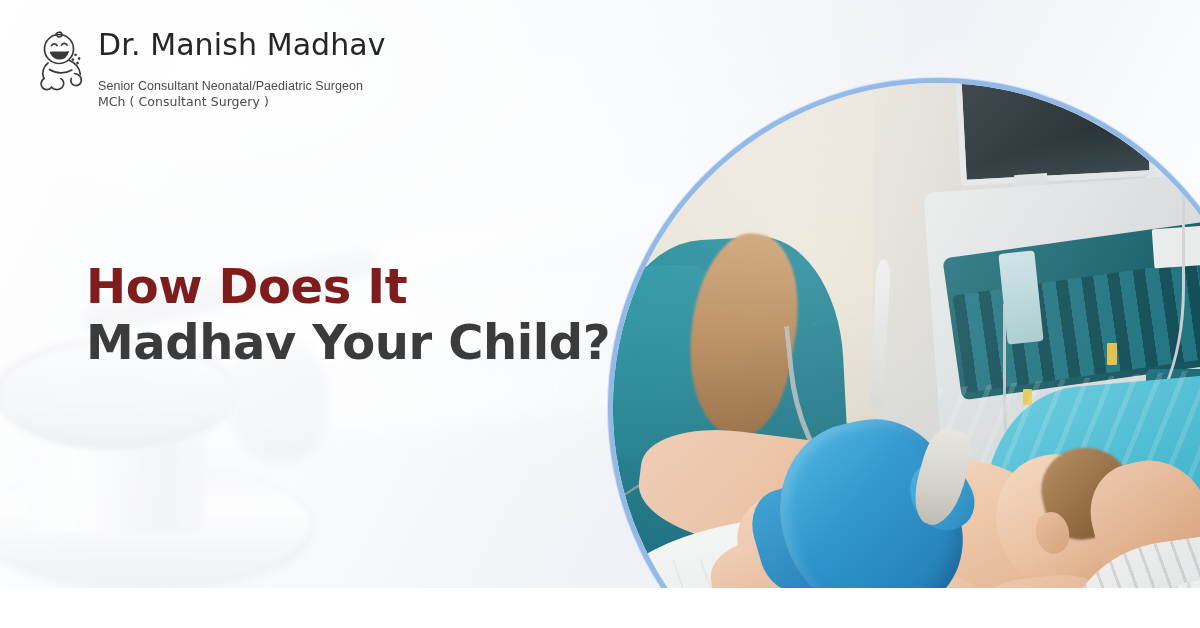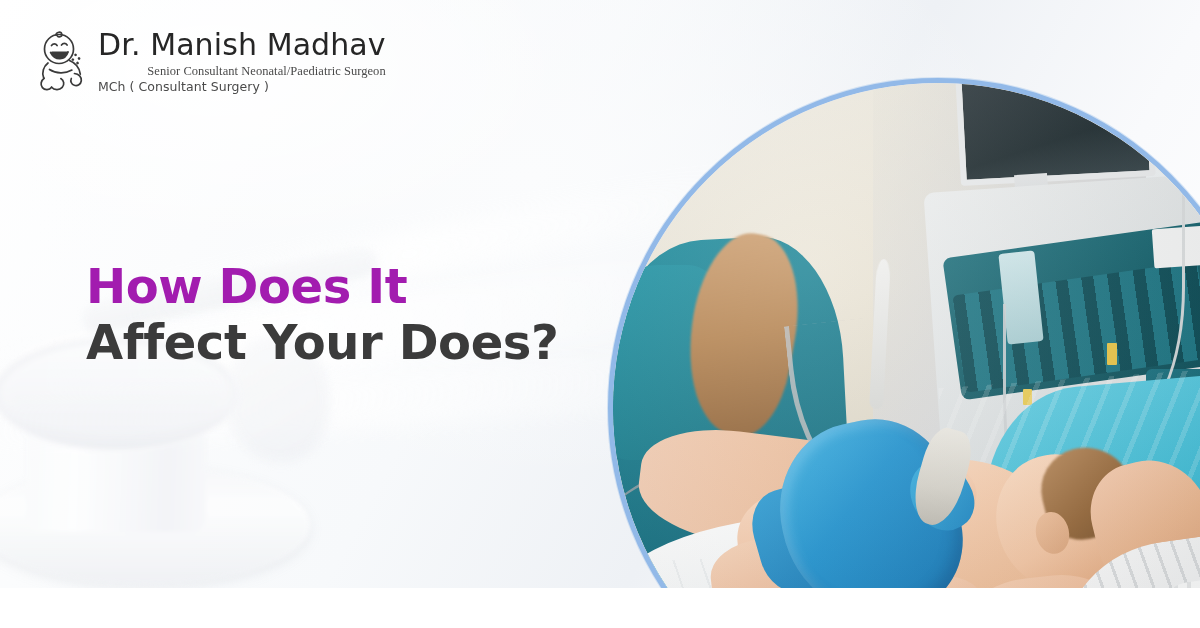--- a/index.html
+++ b/index.html
@@ -78,37 +78,37 @@
   }
   .logo-mark { width:52px; height:66px; flex:0 0 auto; margin-top:2px; }
   .logo-text { padding-top:0px; }
   .brand-name {
     font-size:30px; line-height:34px; font-weight:400;
     color:#262626; letter-spacing:.1px;
     font-family:"DejaVu Sans", sans-serif;
   }
   .brand-line1 {
     font-size:12.5px; line-height:16px; color:#4a4a4a;
-    font-family:Liberation Serif, serif; letter-spacing:.05px;
-    margin-top:1px; white-space:nowrap;text-align:right;
+    font-family:Liberation Sans, sans-serif; letter-spacing:.05px;
+    margin-top:16px; white-space:nowrap;
   }
   .brand-line2 {
     font-size:12.5px; line-height:16px; color:#4a4a4a;
     font-family:"DejaVu Sans", sans-serif; letter-spacing:.05px;
     white-space:nowrap;
   }
 
   
   .headline { position:absolute; left:86px; top:258px; z-index:6; }
   .headline-line {
     font-size:48px; line-height:56px; font-weight:bold;
     letter-spacing:-.4px; white-space:nowrap;
     font-family:"DejaVu Sans", sans-serif;
   }
-  .hl-blue { color:#a21caf; }
+  .hl-blue { color:#7f1d1d; }
   .hl-dark { color:#3b3b3b; }
 
   
   .site-url {
     position:absolute; left:45px; top:578px; z-index:6;
     font-size:14.5px; color:#4f5357; letter-spacing:.15px;
     font-family:"DejaVu Sans", sans-serif;
   }
 
   
@@ -432,21 +432,21 @@
     </svg>
     <div class="logo-text">
       <div class="brand-name">Dr. Manish Madhav</div>
       <div class="brand-line1">Senior Consultant Neonatal/Paediatric Surgeon</div>
       <div class="brand-line2">MCh ( Consultant Surgery )</div>
     </div>
   </div>
 
   <div class="headline">
     <div class="headline-line hl-blue">How Does It</div>
-    <div class="headline-line hl-dark">Affect Your Does?</div>
+    <div class="headline-line hl-dark">Madhav Your Child?</div>
   </div>
 
 
   <div class="photo-circle">
     <div class="photo-inner">
       <div class="scene-wall"></div>
       <div class="scene-wall-right"></div>
       <div class="window-strip"></div>
 
       <div class="us-monitor"></div>

